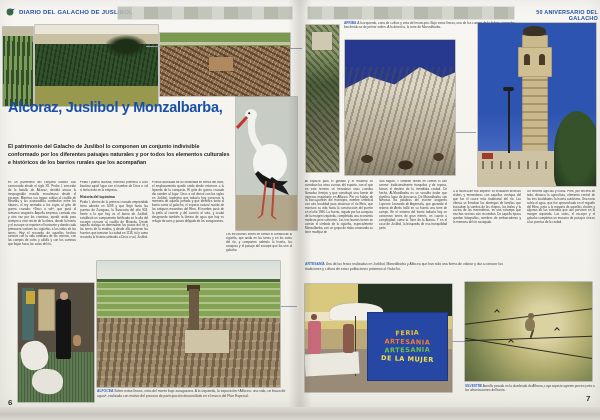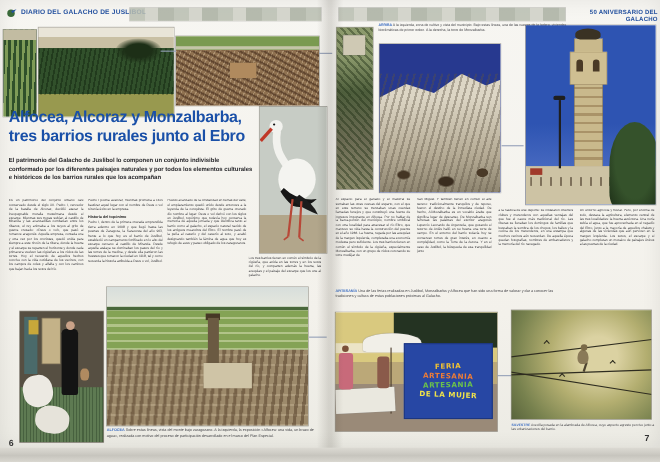--- a/index.html
+++ b/index.html
@@ -166,22 +166,21 @@
 
   <div class="photo aerial" style="left:160px;top:33px;width:130px;height:63px;">
     <div class="road"></div>
     <div class="roofs"></div>
     <div class="bigroof"></div>
   </div>
 
   <div class="leader" style="left:146px;top:46px;width:14px;"></div>
   <div class="leader" style="left:290px;top:48px;width:12px;"></div>
 
-  <div class="headline" style="left:8px;top:99px;">Alfocea, Alcoraz y Monzalbarba,</div>
-  <div class="headline" style="left:8px;top:116px;">tres barrios rurales junto al Ebro</div>
+  <div class="headline" style="left:8px;top:99px;">Alcoraz, Juslibol y Monzalbarba,</div>
 
   <div class="standfirst" style="left:8px;top:143px;width:224px;">El patrimonio del Galacho de Juslibol lo componen un conjunto indivisible conformado por los diferentes paisajes naturales y por todos los elementos culturales e históricos de los barrios rurales que los acompañan</div>
 
   <div class="photo storkbg" style="left:236px;top:97px;width:61px;height:133px;">
     <svg viewBox="0 0 61 133" width="61" height="133">
       <path d="M16 22 C13 40 21 48 28 58" stroke="#f2f2ee" stroke-width="7" fill="none"></path>
       <ellipse cx="34" cy="66" rx="17" ry="19" fill="#f4f4f0"></ellipse>
       <path d="M22 74 Q34 86 52 84 Q42 94 30 90 Q23 84 19 77 Z" fill="#161616"></path>
       <path d="M36 80 Q49 88 53 98 Q40 93 30 86 Z" fill="#1c1c1c"></path>
       <circle cx="15" cy="18" r="6" fill="#f2f2ee"></circle>

